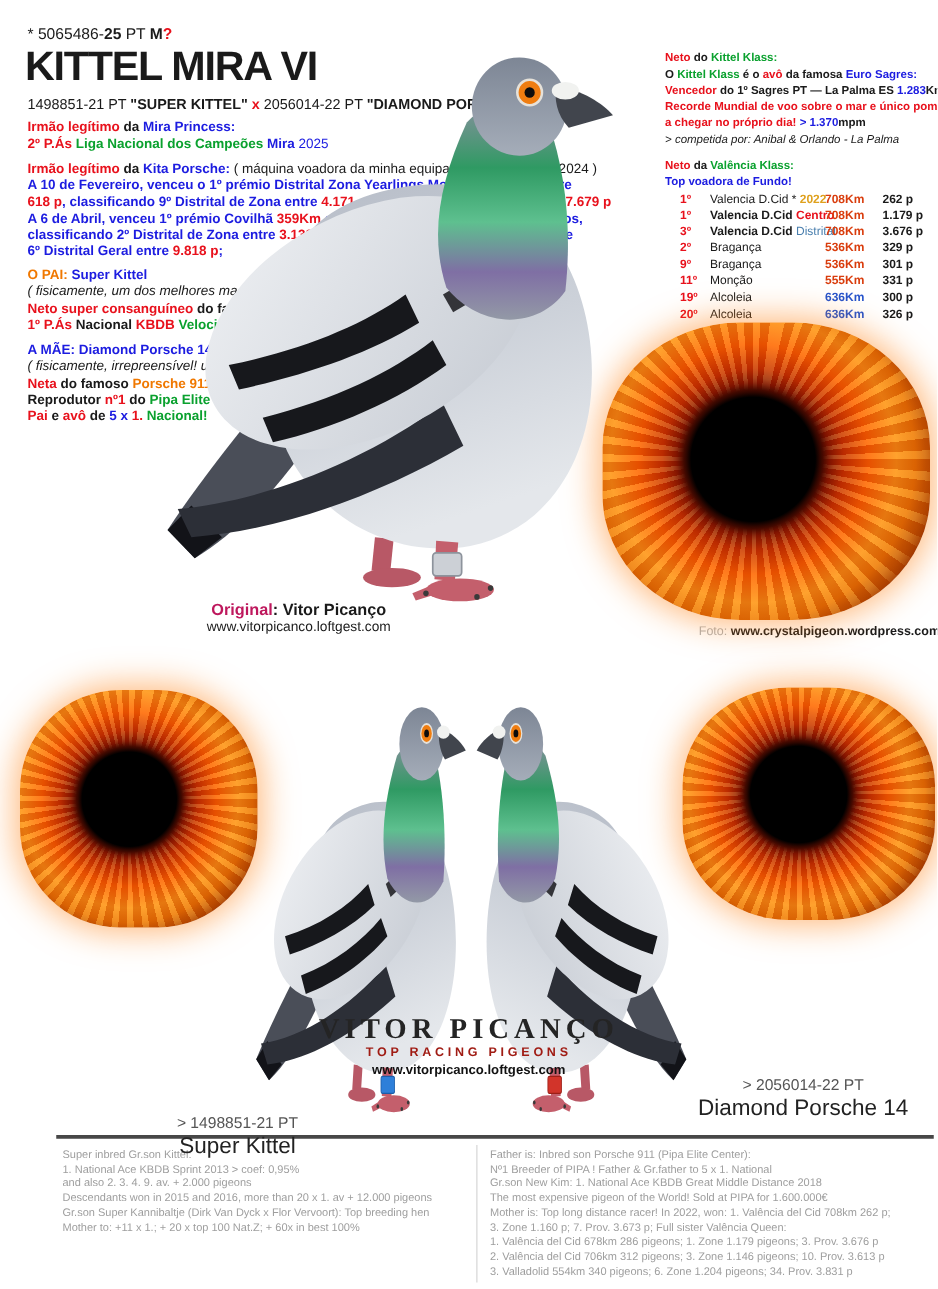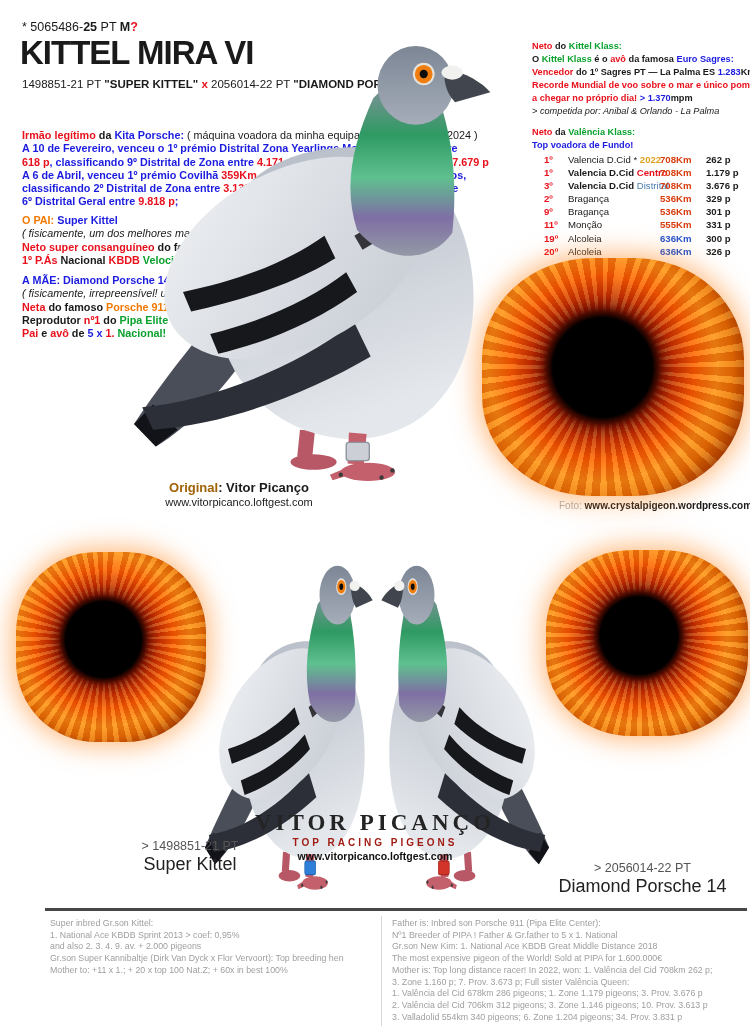--- a/index.html
+++ b/index.html
@@ -53,21 +53,21 @@
   #pigeon-dam{left:366px;top:548px;width:192px;height:356px;}
   
   #brand{left:252px;top:810px;width:246px;text-align:center;z-index:5;}
   #brand .name{font-family:"Liberation Serif",serif;font-size:23px;letter-spacing:4px;
                text-transform:uppercase;color:#242424;font-weight:bold;}
   #brand .tagline{font-size:10px;letter-spacing:3px;color:#a01c14;font-weight:bold;
                   text-transform:uppercase;margin-top:1px;}
   #brand .site{font-size:10.5px;font-weight:bold;color:#111;margin-top:2px;}
   
   .bird-label{text-align:center;z-index:5;}
-  #label-sire{left:70px;top:839px;width:240px;}
+  #label-sire{left:70px;top:891px;width:240px;}
   #label-dam{left:535px;top:861px;width:215px;}
   .bird-label .ring{font-size:12.5px;color:#555;}
   .bird-label .name{font-size:18px;color:#222;margin-top:1px;}
   
   #footer-rule{left:45px;top:908px;width:702px;height:2.5px;background:#474747;}
   #footer-divider{left:381px;top:916px;width:1px;height:110px;background:#d8d8d8;}
   .fcol{font-size:8.8px;line-height:11.7px;color:#9e9e9e;}
   #footer-left{left:50px;top:918px;}
   #footer-right{left:392px;top:918px;}
 </style>
@@ -129,20 +129,24 @@
     </g>
   </defs>
 </svg>
 
 <div id="page">
 
   <div class="abs line" id="ring-line"><span>* 5065486-</span><span style="font-weight: bold;">25</span><span> PT </span><span style="font-weight: bold;">M</span><span style="color: rgb(232, 17, 28); font-weight: bold;">?</span></div>
   <div class="abs line" id="page-title">KITTEL MIRA VI</div>
   <div class="abs line" id="parents-line"><span>1498851-21 PT </span><span style="font-weight: bold;">"SUPER KITTEL"</span><span style="color: rgb(232, 17, 28); font-weight: bold;"> x </span><span>2056014-22 PT </span><span style="font-weight: bold;">"DIAMOND PORSCHE 14"</span></div>
 
+  <div class="abs tb" id="p1">
+    <div class="line"><span style="color: rgb(232, 17, 28); font-weight: bold;">Irmão legítimo </span><span style="font-weight: bold;">da </span><span style="color: rgb(28, 28, 224); font-weight: bold;">Mira Princess:</span></div>
+    <div class="line"><span style="color: rgb(232, 17, 28); font-weight: bold;">2º P.Ás </span><span style="color: rgb(10, 161, 46); font-weight: bold;">Liga Nacional dos Campeões </span><span style="color: rgb(28, 28, 224); font-weight: bold;">Mira </span><span style="color: rgb(28, 28, 224);">2025</span></div>
+  </div>
   <div class="abs tb" id="p2">
     <div class="line"><span style="color: rgb(232, 17, 28); font-weight: bold;">Irmão legítimo </span><span style="font-weight: bold;">da </span><span style="color: rgb(28, 28, 224); font-weight: bold;">Kita Porsche:</span><span> ( máquina voadora da minha equipa de borrachos em 2024 )</span></div>
     <div class="line"><span style="color: rgb(28, 28, 224); font-weight: bold;">A 10 de Fevereiro, venceu o 1º prémio Distrital Zona Yearlings Montalvo </span><span style="color: rgb(232, 17, 28); font-weight: bold;">272Km</span><span style="color: rgb(28, 28, 224); font-weight: bold;"> entre</span></div>
     <div class="line"><span style="color: rgb(232, 17, 28); font-weight: bold;">618 p</span><span style="color: rgb(28, 28, 224); font-weight: bold;">, classificando 9º Distrital de Zona entre </span><span style="color: rgb(232, 17, 28); font-weight: bold;">4.171 p</span><span style="color: rgb(28, 28, 224); font-weight: bold;"> e 9º Distrital Inter Zonas entre </span><span style="color: rgb(232, 17, 28); font-weight: bold;">7.679 p</span></div>
     <div class="line"><span style="color: rgb(28, 28, 224); font-weight: bold;">A 6 de Abril, venceu 1º prémio Covilhã </span><span style="color: rgb(232, 17, 28); font-weight: bold;">359Km</span><span style="color: rgb(28, 28, 224); font-weight: bold;"> entre </span><span style="color: rgb(232, 17, 28); font-weight: bold;">685 p</span><span style="color: rgb(28, 28, 224); font-weight: bold;"> no campeonato dos adultos,</span></div>
     <div class="line"><span style="color: rgb(28, 28, 224); font-weight: bold;">classificando 2º Distrital de Zona entre </span><span style="color: rgb(232, 17, 28); font-weight: bold;">3.132 p</span><span style="color: rgb(28, 28, 224); font-weight: bold;">, 2º Distrital Inter Zonas entre </span><span style="color: rgb(232, 17, 28); font-weight: bold;">5.289 p</span><span style="color: rgb(28, 28, 224); font-weight: bold;"> e</span></div>
     <div class="line"><span style="color: rgb(28, 28, 224); font-weight: bold;">6º Distrital Geral entre </span><span style="color: rgb(232, 17, 28); font-weight: bold;">9.818 p</span><span style="color: rgb(28, 28, 224); font-weight: bold;">;</span></div>
   </div>
   <div class="abs tb" id="pai">
     <div class="line"><span style="color: rgb(240, 120, 0); font-weight: bold;">O PAI: </span><span style="color: rgb(28, 28, 224); font-weight: bold;">Super Kittel</span></div>
@@ -233,21 +237,21 @@
   <svg class="abs pigeon" id="pigeon-sire" viewBox="0 0 300 340" preserveAspectRatio="none">
     <use href="#pigeon-art"></use>
     <rect x="170" y="299" width="17" height="13" rx="2" fill="#2e7fd9" stroke="#1c5da8"></rect>
   </svg>
   <svg class="abs pigeon" id="pigeon-dam" viewBox="0 0 300 340" preserveAspectRatio="none">
     <use href="#pigeon-art" transform="translate(300,0) scale(-1 1)"></use>
     <rect x="113" y="299" width="17" height="13" rx="2" fill="#d2342a" stroke="#9c1f17"></rect>
   </svg>
 
   <div class="abs" id="credit-original">
-    <div class="l1 line"><span style="color: #a16207; font-weight: bold;">Original</span><span style="font-weight: bold;">: </span><span style="font-weight: bold;">Vitor Picanço</span></div>
+    <div class="l1 line"><span style="color: #be185d; font-weight: bold;">Original</span><span style="font-weight: bold;">: </span><span style="font-weight: bold;">Vitor Picanço</span></div>
     <div class="l2 line">www.vitorpicanco.loftgest.com</div>
   </div>
   <div class="abs line" id="foto-credit"><span style="color: rgb(176, 176, 176);">Foto: </span><span style="font-weight: bold;">www.crystalpigeon.wordpress.com</span></div>
 
   <div class="abs" id="brand">
     <div class="name line">Vitor Picanço</div>
     <div class="tagline line">TOP RACING PIGEONS</div>
     <div class="site line">www.vitorpicanco.loftgest.com</div>
   </div>
 
@@ -259,20 +263,21 @@
     <div class="ring line">&gt; 2056014-22 PT</div>
     <div class="name line">Diamond Porsche 14</div>
   </div>
 
   <div class="abs" id="footer-rule"></div>
   <div class="abs" id="footer-divider"></div>
   <div class="abs fcol" id="footer-left">
     <div class="line">Super inbred Gr.son Kittel:</div>
     <div class="line">1. National Ace KBDB Sprint 2013 &gt; coef: 0,95%</div>
     <div class="line">and also 2. 3. 4. 9. av. + 2.000 pigeons</div>
+    <div class="line">Descendants won in 2015 and 2016, more than 20 x 1. av + 12.000 pigeons</div>
     <div class="line">Gr.son Super Kannibaltje (Dirk Van Dyck x Flor Vervoort): Top breeding hen</div>
     <div class="line">Mother to: +11 x 1.; + 20 x top 100 Nat.Z; + 60x in best 100%</div>
   </div>
   <div class="abs fcol" id="footer-right">
     <div class="line">Father is: Inbred son Porsche 911 (Pipa Elite Center):</div>
     <div class="line">Nº1 Breeder of PIPA ! Father &amp; Gr.father to 5 x 1. National</div>
     <div class="line">Gr.son New Kim: 1. National Ace KBDB Great Middle Distance 2018</div>
     <div class="line">The most expensive pigeon of the World! Sold at PIPA for 1.600.000€</div>
     <div class="line">Mother is: Top long distance racer! In 2022, won: 1. Valência del Cid 708km 262 p;</div>
     <div class="line">3. Zone 1.160 p; 7. Prov. 3.673 p; Full sister Valência Queen:</div>

